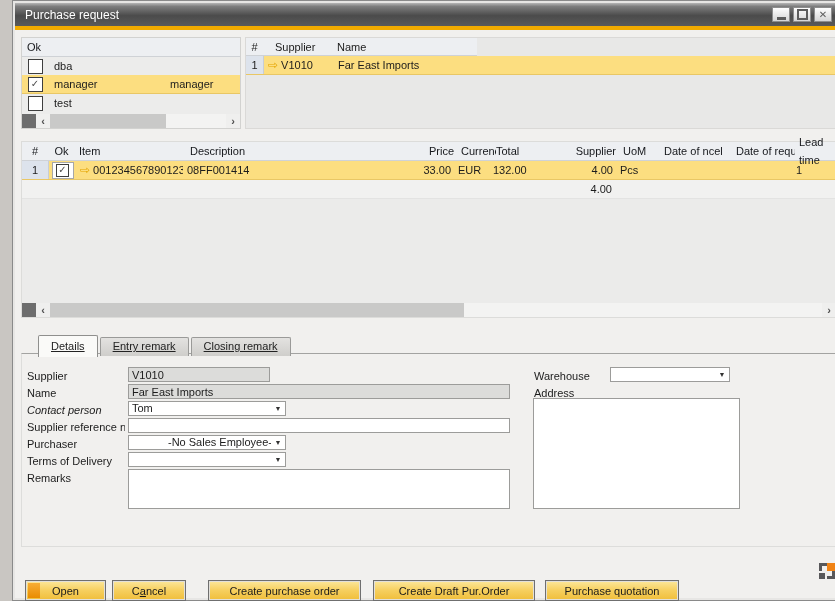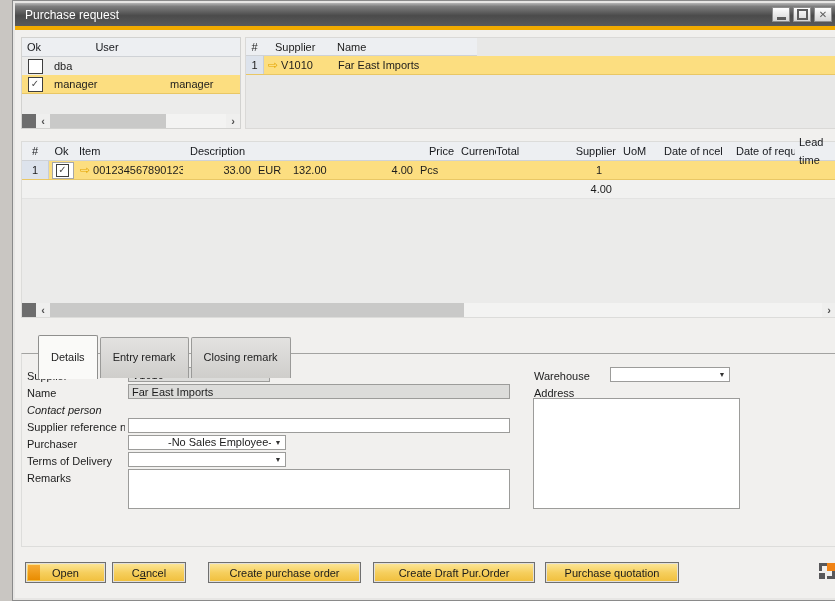--- a/index.html
+++ b/index.html
@@ -65,34 +65,34 @@
   .it-c9{width:40px;padding-left:3px;box-sizing:border-box;}
   .it-c10{width:72px;padding-left:4px;overflow:hidden;white-space:nowrap;box-sizing:border-box;}
   .it-c11{width:63px;padding-left:4px;overflow:hidden;white-space:nowrap;box-sizing:border-box;}
   .it-c12{flex:1;padding-left:4px;box-sizing:border-box;}
   .cbcell{width:20px;height:15px;background:#ffffff;border:1px solid #a7a7a7;display:flex;align-items:center;justify-content:center;}
   .sumrow{background:#f1f1f0;border-bottom:1px solid #e3e3e2;}
 
   
   .pane{position:absolute;left:8px;top:352px;width:816px;height:194px;border-top:1px solid #a3a3a1;border-left:1px solid #dddddb;border-right:1px solid #dddddb;border-bottom:1px solid #dddddb;box-sizing:border-box;background:#f1f0ee;}
   .tabs{position:absolute;left:25px;top:334px;height:19px;display:flex;z-index:3;}
-  .tab{height:16px;margin-top:2px;line-height:15px;padding:12px 12px;background:linear-gradient(#e3e2e0,#cfcecb);border:1px solid #9a9a98;border-bottom:none;border-radius:2px 2px 0 0;margin-right:2px;color:#222;}
+  .tab{height:16px;margin-top:2px;line-height:15px;padding:1px 12px;background:linear-gradient(#e3e2e0,#cfcecb);border:1px solid #9a9a98;border-bottom:none;border-radius:2px 2px 0 0;margin-right:2px;color:#222;text-decoration:underline;}
   .tab.active{height:19px;margin-top:0;line-height:18px;background:#fafaf8;border:1px solid #8f8f8d;border-bottom:none;z-index:4;}
 
   
   .flabel{position:absolute;height:14px;line-height:14px;color:#1c1c1c;overflow:hidden;white-space:nowrap;}
   .tfield{position:absolute;box-sizing:border-box;border:1px solid #9c9c9a;background:#fff;font-family:inherit;font-size:11px;padding:0 3px;color:#1c1c1c;}
   .tfield.ro{background:#dcdcda;}
   .combo{position:absolute;box-sizing:border-box;border:1px solid #9c9c9a;background:#fff;display:flex;align-items:center;}
   .combo .ctext{flex:1;padding-left:3px;line-height:13px;overflow:hidden;white-space:nowrap;}
   .combo .carrow{width:14px;text-align:center;color:#333;font-size:7px;}
   textarea.tfield{resize:none;}
 
   
-  .btn{position:absolute;top:561px;height:21px;box-sizing:border-box;border:1px solid #6f6f6f;box-shadow:inset 0 0 0 1px #e2e0da;background:linear-gradient(180deg,#fce79b 0%,#f7d express 50%,#f0be3a 100%);display:flex;align-items:center;justify-content:center;color:#1a1a1a;}
+  .btn{position:absolute;top:579px;height:21px;box-sizing:border-box;border:1px solid #6f6f6f;box-shadow:inset 0 0 0 1px #e2e0da;background:linear-gradient(180deg,#fce79b 0%,#f7d express 50%,#f0be3a 100%);display:flex;align-items:center;justify-content:center;color:#1a1a1a;}
   .btn{background:linear-gradient(180deg,#fce79b 0%,#f6cf5e 50%,#f0be3a 100%);}
   .btn .accel{text-decoration:underline;}
   .default-ind{position:absolute;left:2px;top:2px;bottom:2px;width:12px;background:linear-gradient(180deg,#f7ad36,#e98c00);}
   .grip{position:absolute;left:806px;top:562px;width:16px;height:16px;}
   .grip .tl{position:absolute;left:0;top:0;width:8px;height:8px;border-top:3px solid #58585a;border-left:3px solid #58585a;box-sizing:border-box;}
   .grip .tr{position:absolute;right:0;top:0;width:8px;height:8px;background:#f08315;}
   .grip .bl{position:absolute;left:0;bottom:0;width:6px;height:6px;background:#58585a;}
   .grip .br{position:absolute;right:0;bottom:0;width:8px;height:8px;border-bottom:3px solid #58585a;border-right:3px solid #58585a;box-sizing:border-box;}
 </style>
 </head>
@@ -126,38 +126,44 @@
         <div class="winbtn">
             <span class="glyph-close">✕</span>
           </div>
       </div>
     </div>
     <div class="goldline"></div>
 
     <div class="users-panel">
       <div class="row18 hdr">
         <div class="u-okh">Ok</div>
-        <div class="u-c2h">User</div>
         <div class="u-c3"></div>
       </div>
       <div class="row18">
         <div class="u-c1">
             <div class="cb"></div>
           </div>
         <div class="u-c2">dba</div>
         <div class="u-c3"></div>
       </div>
       <div class="row18 selrow">
         <div class="u-c1">
             <div class="cb">
               <span>✓</span>
             </div>
           </div>
         <div class="u-c2">manager</div>
         <div class="u-c3">manager</div>
+      </div>
+      <div class="row18">
+        <div class="u-c1">
+            <div class="cb"></div>
+          </div>
+        <div class="u-c2">test</div>
+        <div class="u-c3"></div>
       </div>
       <div class="hscroll">
         <div class="sq"></div>
         <div class="sbtn">
             <span>‹</span>
           </div>
         <div class="sthumb" style="width:116px;"></div>
         <div class="strack"></div>
         <div class="sbtn">
             <span>›</span>
@@ -204,20 +210,21 @@
             <div class="cbcell">
               <div class="cb" style="width:11px;height:11px;">
                 <span>✓</span>
               </div>
             </div>
           </div>
         <div class="it-c3">
             <span class="linkarrow">⇨</span>
             <span>001234567890123456</span>
           </div>
+        <div class="it-c4">08FF001414</div>
         <div class="it-c5">33.00</div>
         <div class="it-c6">EUR</div>
         <div class="it-c7">132.00</div>
         <div class="it-c8">4.00</div>
         <div class="it-c9">Pcs</div>
         <div class="it-c10"></div>
         <div class="it-c11"></div>
         <div class="it-c12">1</div>
       </div>
       <div class="row18 sumrow">
@@ -254,20 +261,24 @@
       <div class="tab">Closing remark</div>
     </div>
 
     <div class="flabel" style="left:14px;top:368px;width:98px;">Supplier</div>
     <input class="tfield ro" style="left: 115px; top: 366px; width: 142px; height: 15px;" readonly="" value="V1010">
 
     <div class="flabel" style="left:14px;top:385px;width:98px;">Name</div>
     <input class="tfield ro" style="left: 115px; top: 383px; width: 382px; height: 15px;" readonly="" value="Far East Imports">
 
     <div class="flabel" style="left:14px;top:402px;width:98px;font-style:italic;">Contact person</div>
+    <div class="combo" style="left:115px;top:400px;width:158px;height:15px;">
+      <span class="ctext">Tom</span>
+      <span class="carrow">▼</span>
+    </div>
 
     <div class="flabel" style="left:14px;top:419px;width:98px;">Supplier reference nu</div>
     <input class="tfield" style="left: 115px; top: 417px; width: 382px; height: 15px;" value="">
 
     <div class="flabel" style="left:14px;top:436px;width:98px;">Purchaser</div>
     <div class="combo" style="left:115px;top:434px;width:158px;height:15px;padding-left:36px;">
       <span class="ctext">-No Sales Employee-</span>
       <span class="carrow">▼</span>
     </div>
 

